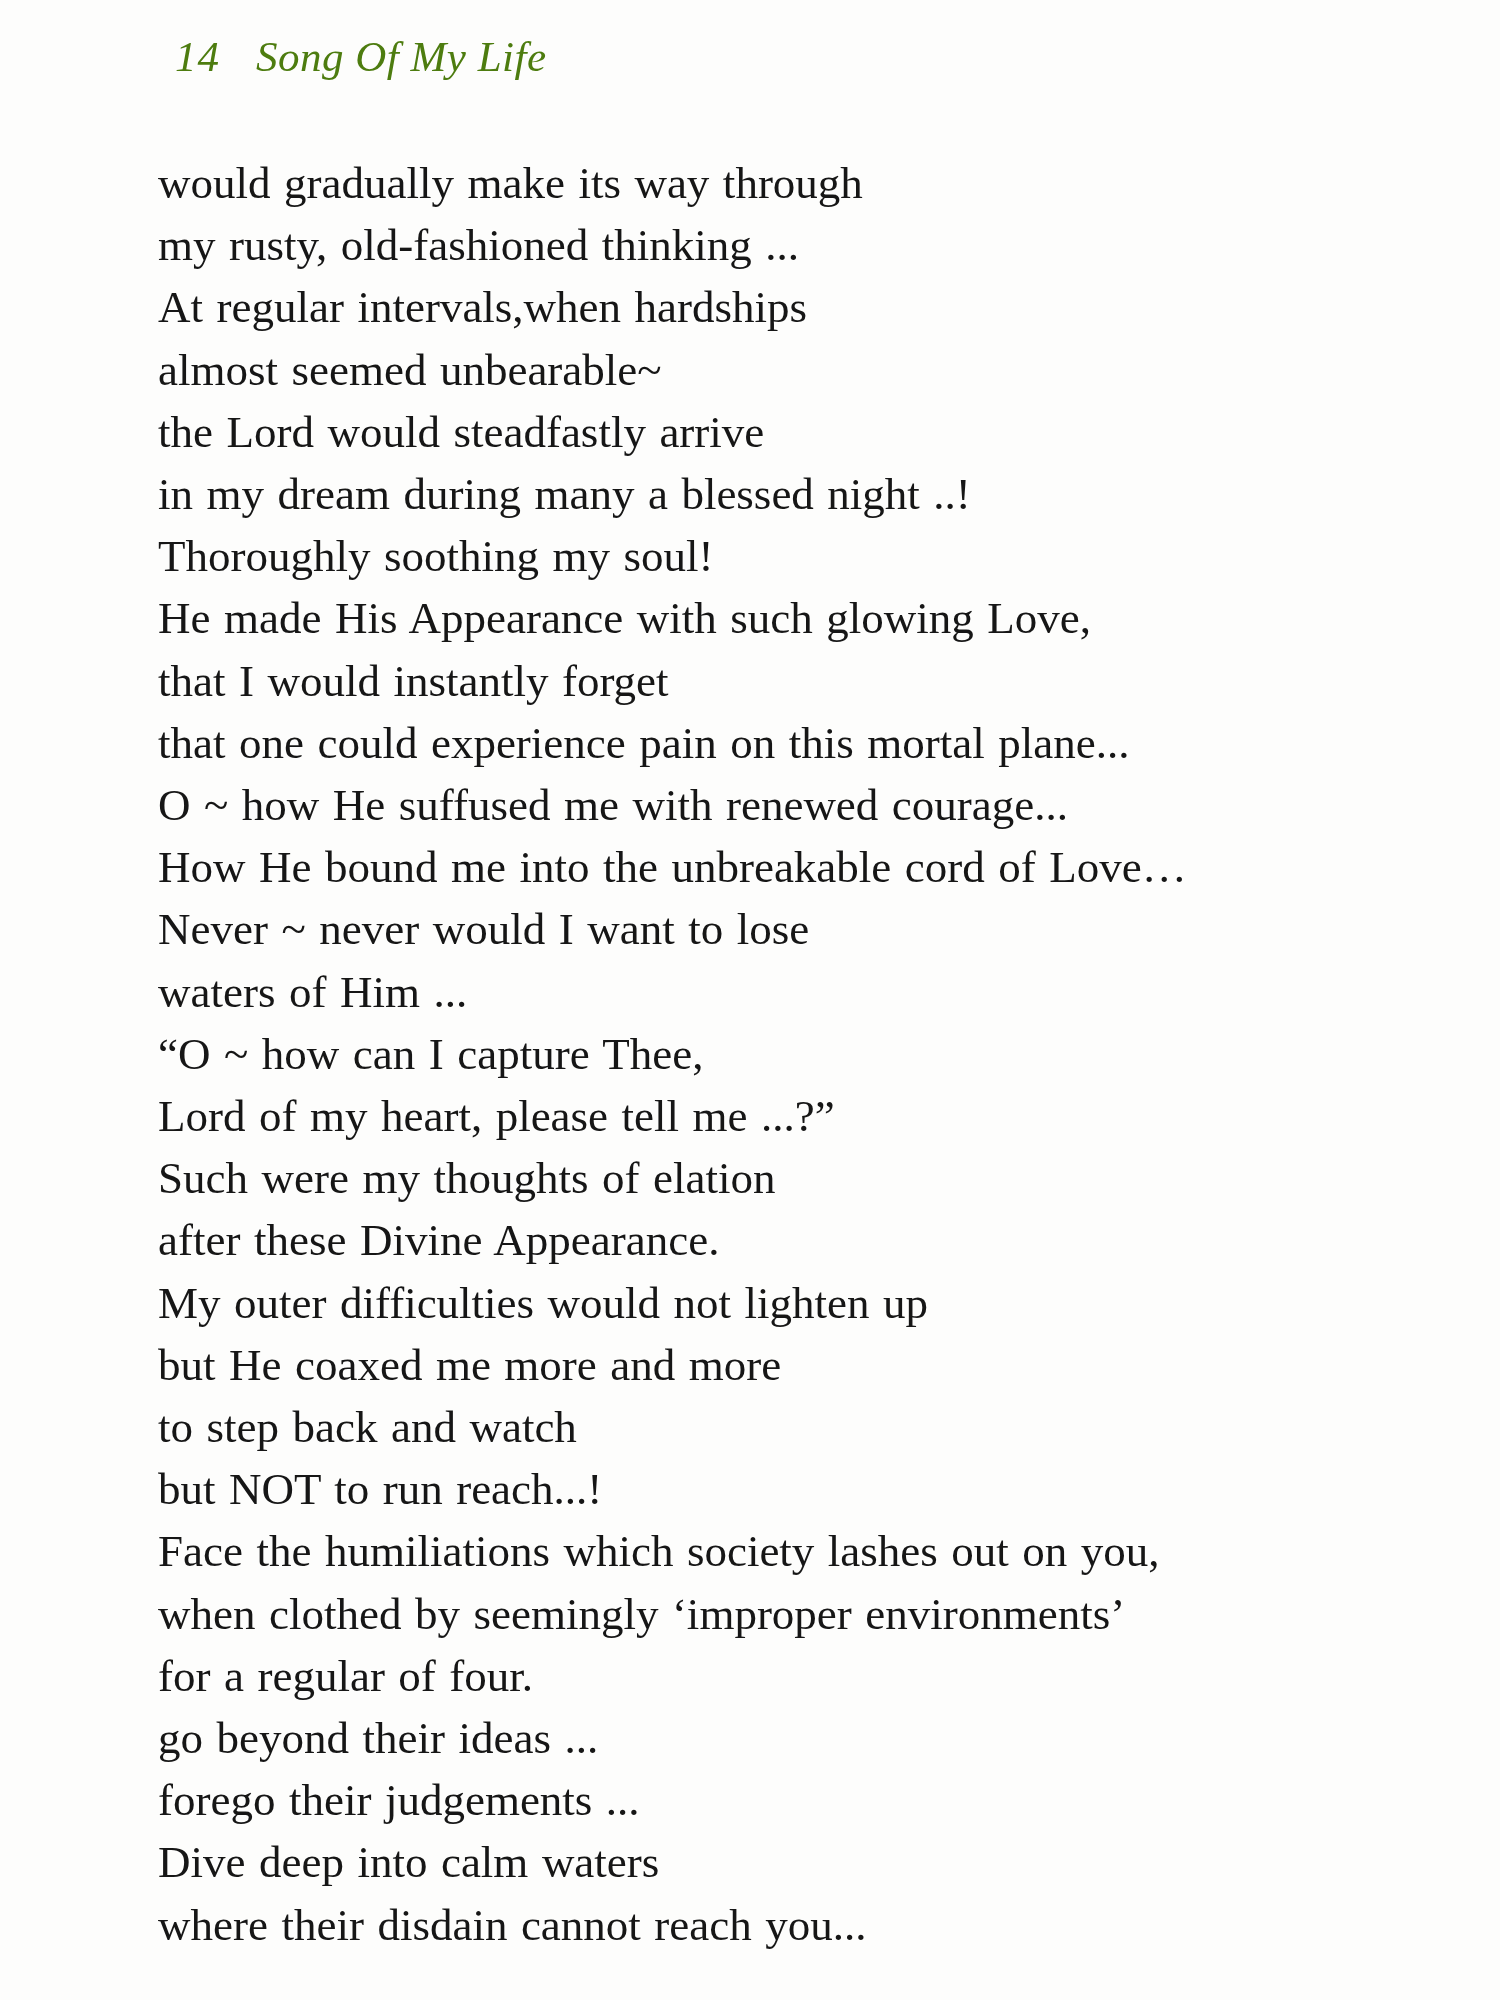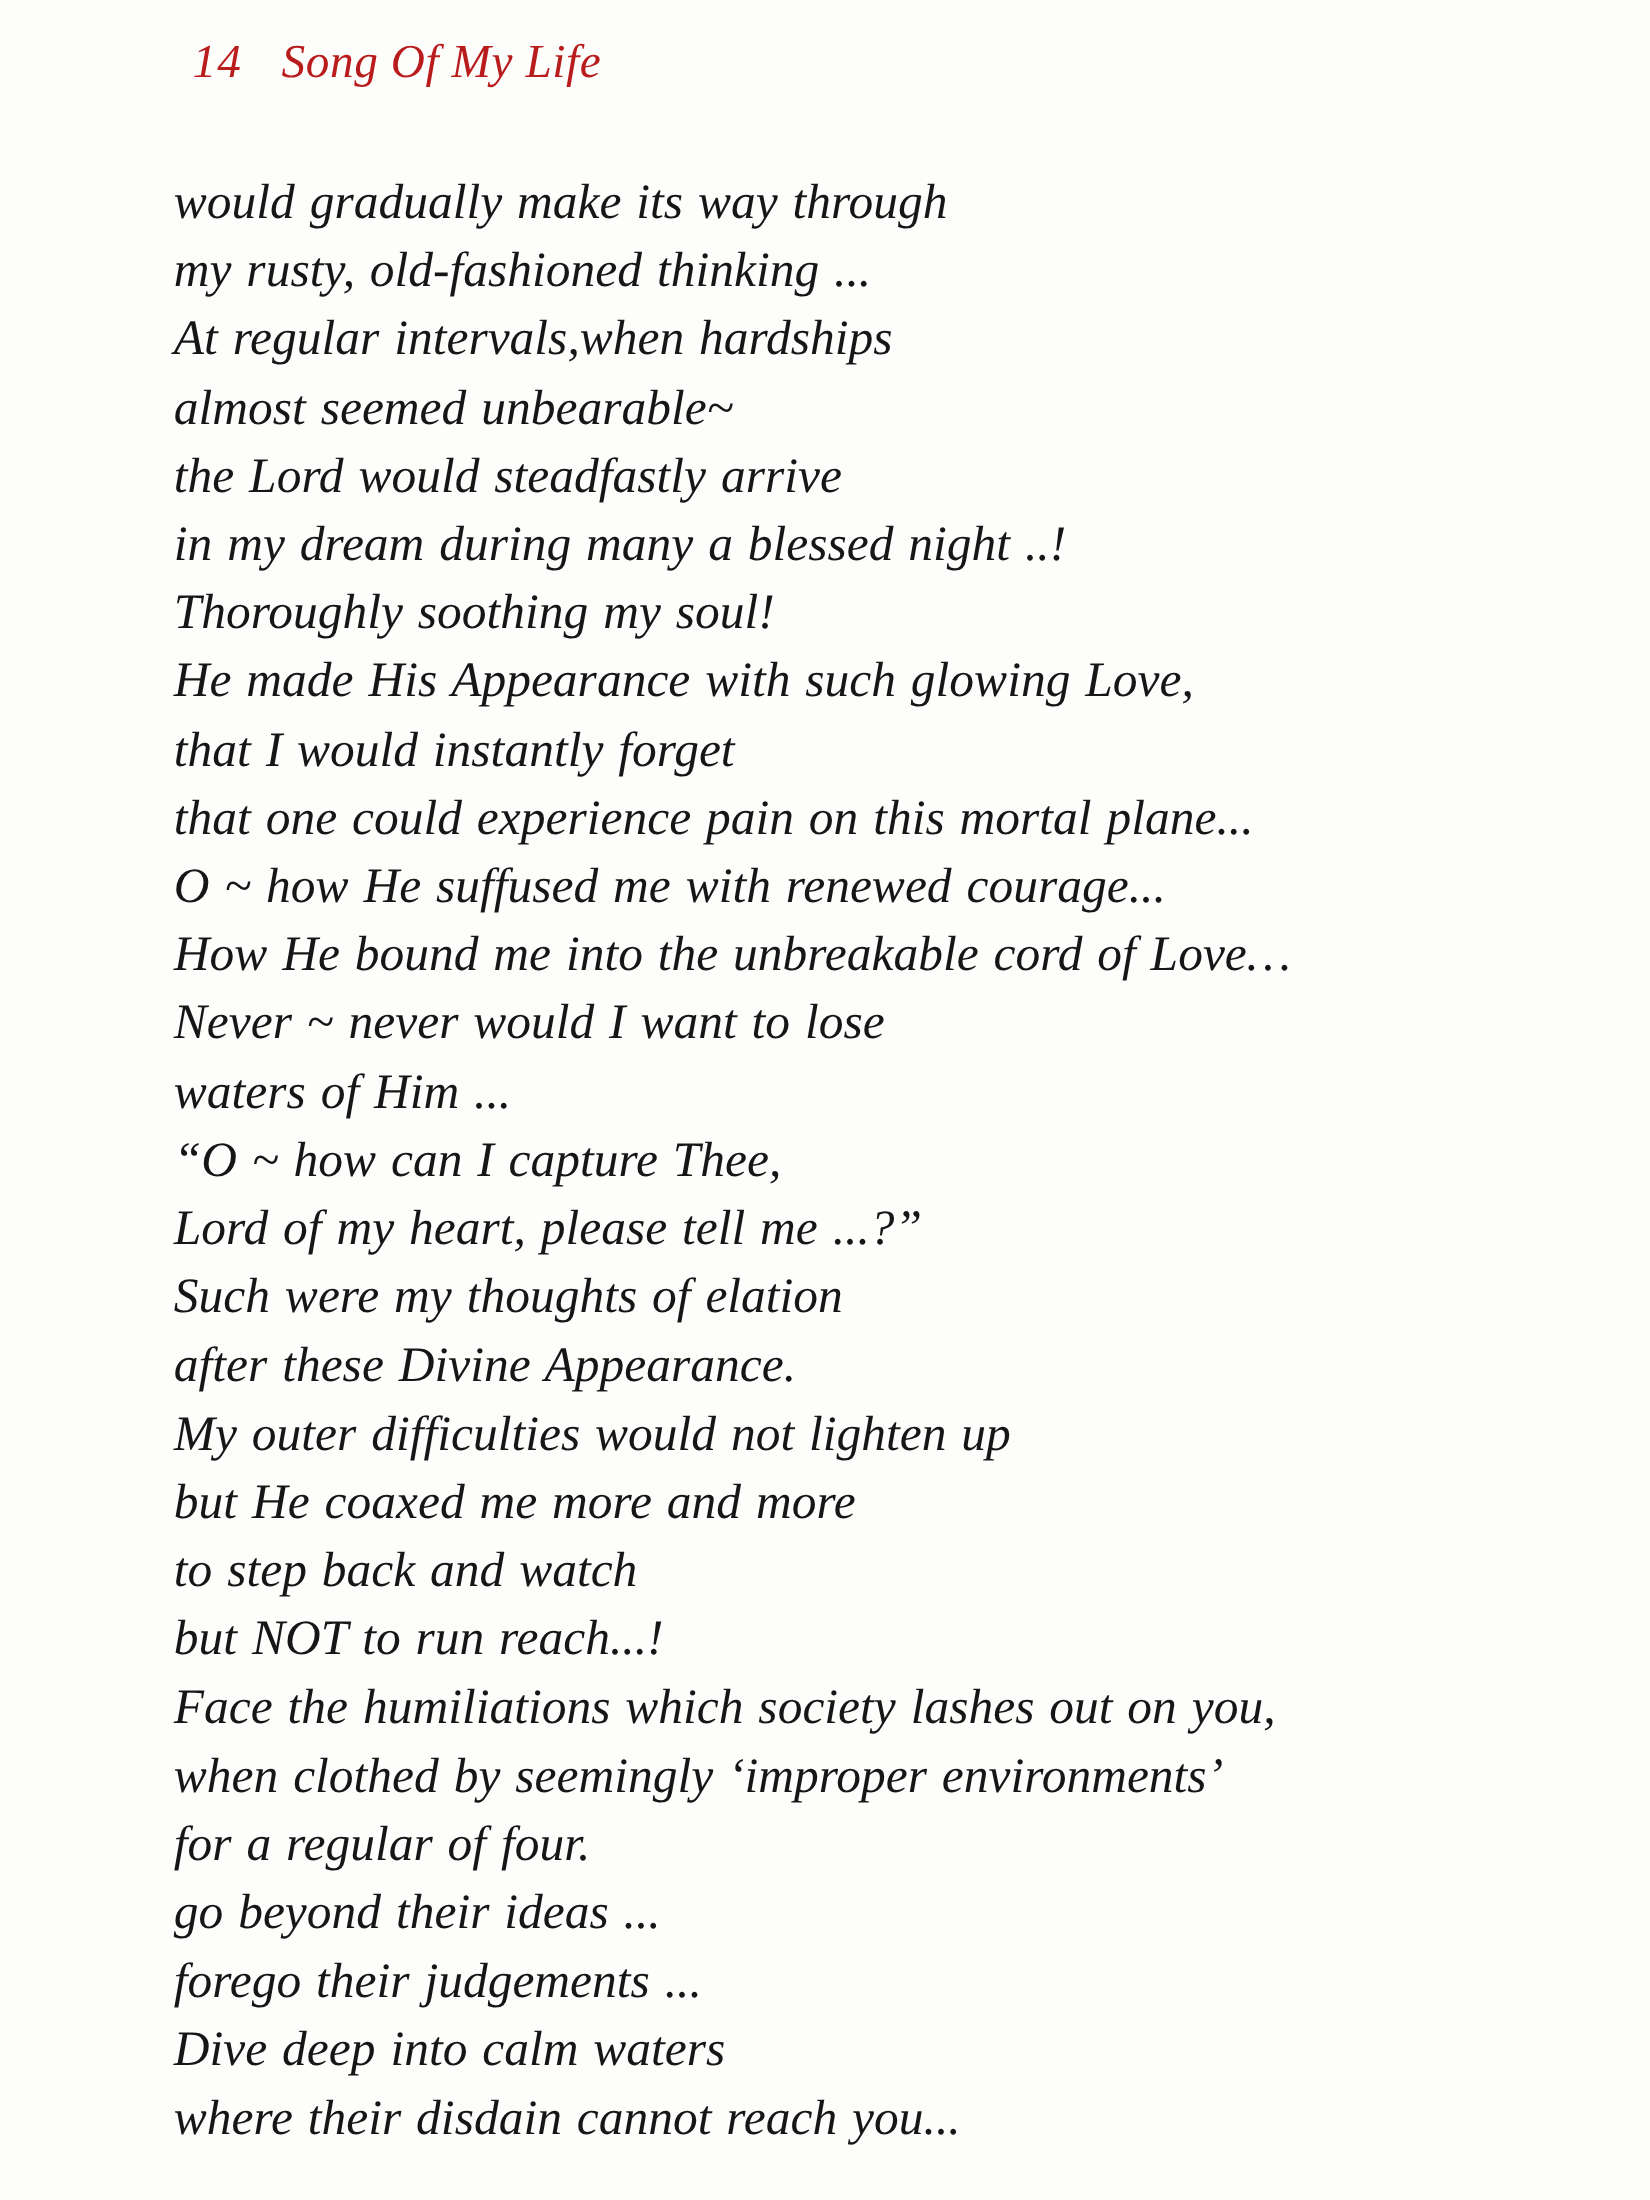--- a/index.html
+++ b/index.html
@@ -17,37 +17,36 @@
     color: #1a1a1a;
   }
   .running-header {
     position: absolute;
     top: 32px;
     left: 175px;
     font-style: italic;
     font-size: 43px;
     line-height: 50px;
     white-space: nowrap;
-    color: #b91c1c;
+    color: #4d7c0f;
   }
   .running-header .page-number {
     display: inline-block;
     margin-right: 36px;
     letter-spacing: 1px;
   }
   .running-header .book-title {
     display: inline-block;
     letter-spacing: 0.5px;
   }
   .poem {
     position: absolute;
     top: 152px;
     left: 158px;
     right: 40px;
-    font-style: italic;
   }
   .poem-line {
     font-size: 45px;
     line-height: 62.2px;
     white-space: nowrap;
     word-spacing: 0.05em;
     color: #161616;
   }
 </style>
 </head>

